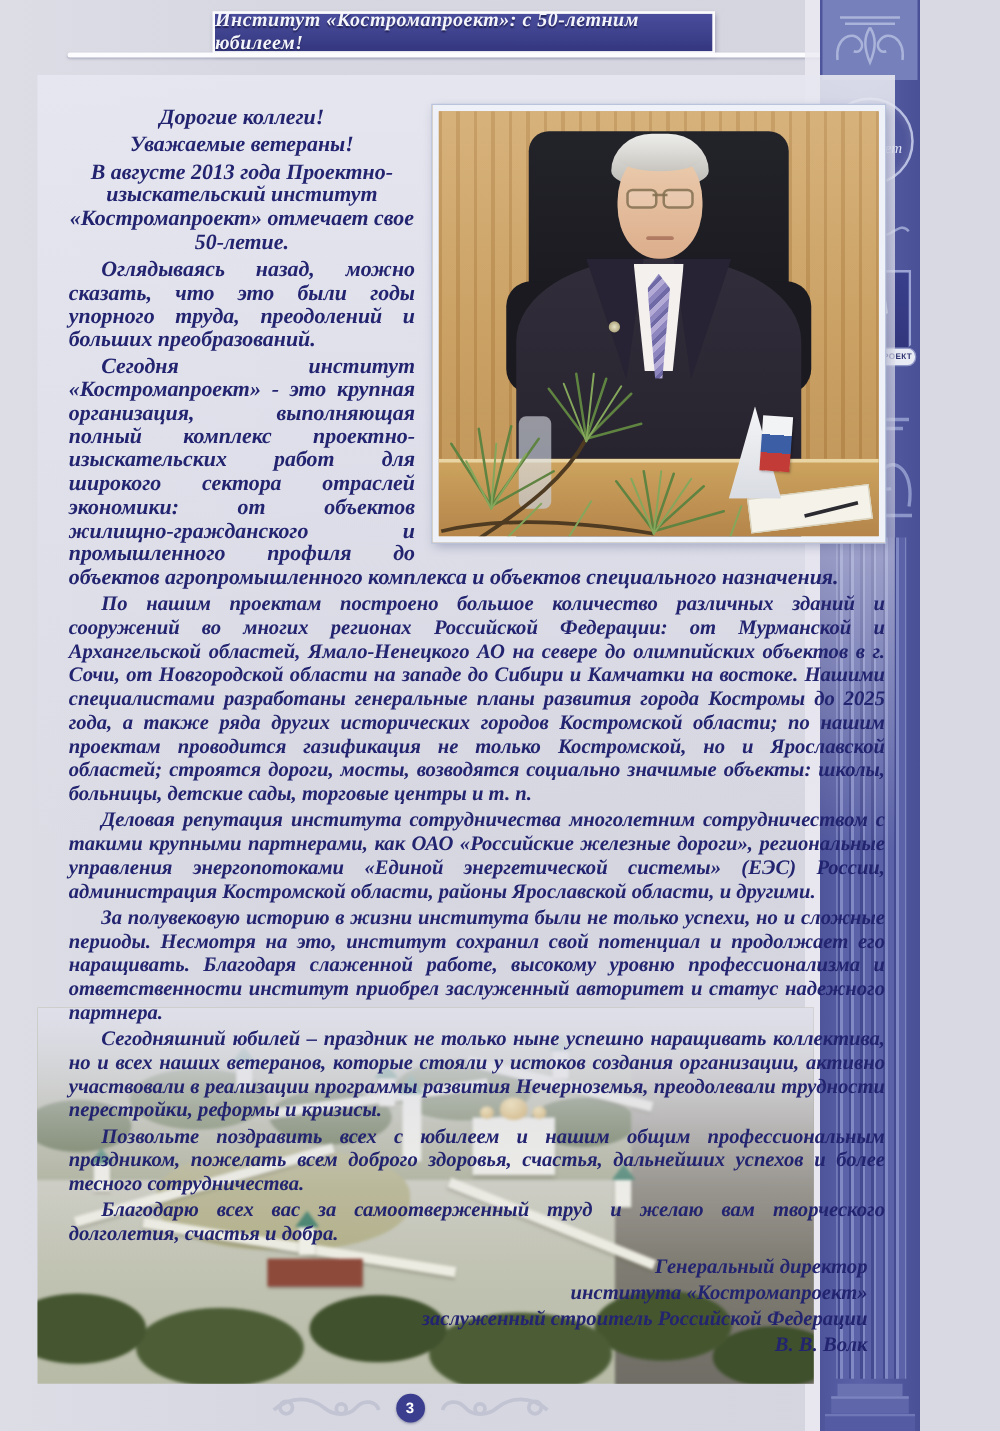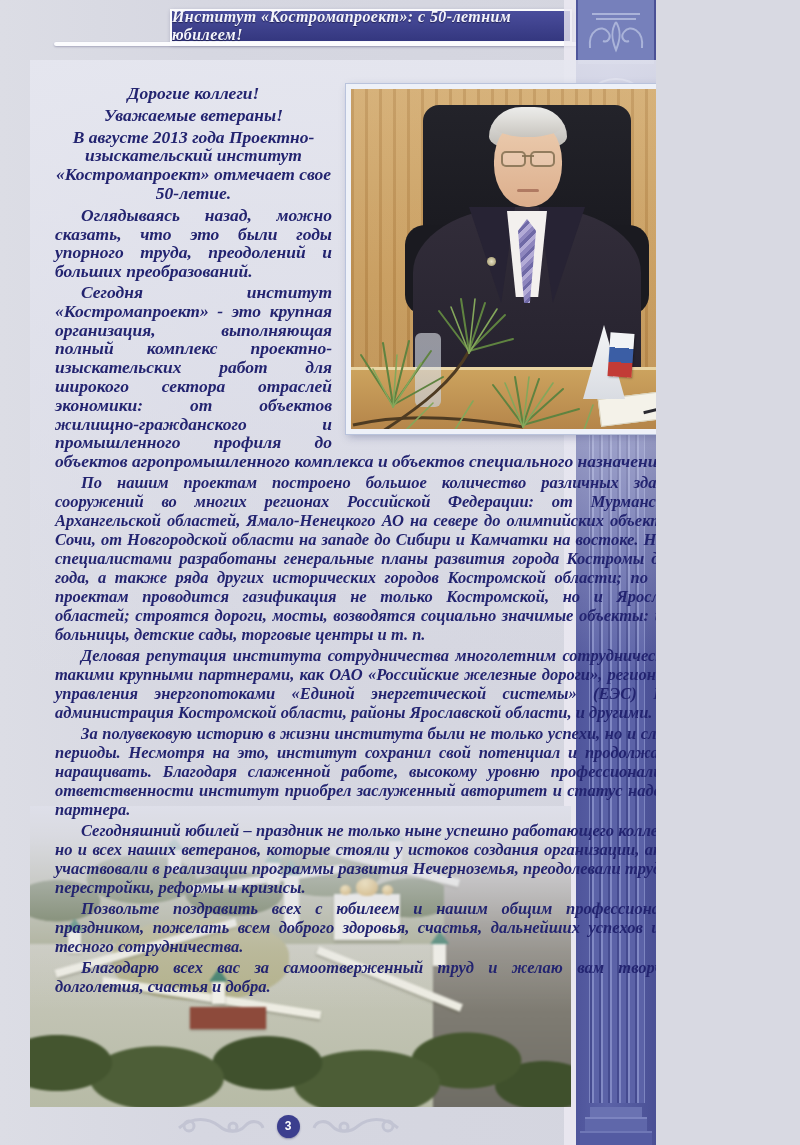--- a/index.html
+++ b/index.html
@@ -1,17 +1,17 @@
 <!DOCTYPE html>
 <html><head>
 <meta charset="utf-8">
 <style>
   html,body{margin:0;padding:0;}
   body{width:800px;height:1145px;overflow:hidden;background:#d8d9e2;font-family:"Liberation Serif",serif;}
-  .page{position:relative;width:656px;height:1145px;background:linear-gradient(90deg,#dcdde5 0,#d6d7e1 30%,#d4d5df 100%);overflow:hidden;}
+  .page{position:relative;width:736px;height:1145px;background:linear-gradient(90deg,#dcdde5 0,#d6d7e1 30%,#d4d5df 100%);overflow:hidden;}
 
   
   .banner{position:absolute;left:170px;top:9px;width:398px;height:30px;background:linear-gradient(180deg,#4a4d9c,#34377f);
     border:2px solid #fbfbfd;box-shadow:1px 2px 4px rgba(40,40,90,.35);display:flex;align-items:center;justify-content:center;}
   .banner span{color:#f4f4fb;font-style:italic;font-weight:bold;font-size:16px;letter-spacing:.4px;text-shadow:0 1px 1px rgba(0,0,30,.5);}
   .hr-line{position:absolute;left:54px;top:42px;width:638px;height:4px;background:#fcfcfe;border-radius:2px;box-shadow:0 1px 2px rgba(90,90,130,.4);}
 
   
   .col-strip-light{position:absolute;right:80px;top:0;width:12px;height:100%;background:#eceaf2;opacity:.8;}
   .col-band{position:absolute;right:0;top:0;width:80px;height:100%;background:linear-gradient(90deg,#4f559b,#5b62a7 40%,#4a5095);}
@@ -229,24 +229,30 @@
     </figure>
 
     <p class="par lead cen">Дорогие коллеги!</p>
     <p class="par lead cen">Уважаемые ветераны!</p>
     <p class="par lead cen">В августе 2013 года Проектно-изыскательский институт «Костромапроект» отмечает свое 50-летие.</p>
     <p class="par lead">Оглядываясь назад, можно сказать, что это были годы упорного труда, преодолений и больших преобразований.</p>
     <p class="par lead">Сегодня институт «Костромапроект» - это крупная организация, выполняющая полный комплекс проектно-изыскательских работ для широкого сектора отраслей экономики: от объектов жилищно-гражданского и промышленного профиля до объектов агропромышленного комплекса и объектов специального назначения.</p>
     <p class="par">По нашим проектам построено большое количество различных зданий и сооружений во многих регионах Российской Федерации: от Мурманской и Архангельской областей, Ямало-Ненецкого АО на севере до олимпийских объектов в г. Сочи, от Новгородской области на западе до Сибири и Камчатки на востоке. Нашими специалистами разработаны генеральные планы развития города Костромы до 2025 года, а также ряда других исторических городов Костромской области; по нашим проектам проводится газификация не только Костромской, но и Ярославской областей; строятся дороги, мосты, возводятся социально значимые объекты: школы, больницы, детские сады, торговые центры и т. п.</p>
     <p class="par">Деловая репутация института сотрудничества многолетним сотрудничеством с такими крупными партнерами, как ОАО «Российские железные дороги», региональные управления энергопотоками «Единой энергетической системы» (ЕЭС) России, администрация Костромской области, районы Ярославской области, и другими.</p>
     <p class="par">За полувековую историю в жизни института были не только успехи, но и сложные периоды. Несмотря на это, институт сохранил свой потенциал и продолжает его наращивать. Благодаря слаженной работе, высокому уровню профессионализма и ответственности институт приобрел заслуженный авторитет и статус надежного партнера.</p>
-    <p class="par">Сегодняшний юбилей – праздник не только ныне успешно работающего коллектива, но и всех наших ветеранов, которые стояли у истоков создания организации, активно участвовали в реализации программы развития Нечерноземья, преодолевали трудности перестройки, реформы и кризисы.</p>
+    <p class="par">Сегодняшний юбилей – праздник не только ныне успешно наращивать коллектива, но и всех наших ветеранов, которые стояли у истоков создания организации, активно участвовали в реализации программы развития Нечерноземья, преодолевали трудности перестройки, реформы и кризисы.</p>
     <p class="par">Позвольте поздравить всех с юбилеем и нашим общим профессиональным праздником, пожелать всем доброго здоровья, счастья, дальнейших успехов и более тесного сотрудничества.</p>
     <p class="par">Благодарю всех вас за самоотверженный труд и желаю вам творческого долголетия, счастья и добра.</p>
 
+    <div class="signature">
+      <div>Генеральный директор</div>
+      <div>института «Костромапроект»</div>
+      <div>заслуженный строитель Российской Федерации</div>
+      <div>В. В. Волк</div>
+    </div>
   </main>
 
   <div class="col-strip-light"></div>
   <aside class="col-band">
     <div class="cap-top">
       <svg width="60" height="48" viewBox="0 0 60 44" fill="none" stroke="#aab3d9" stroke-width="2">
         <path d="M6,4 H54"></path>
           <path d="M10,9 H50"></path>
         <path d="M4,38 C2,20 16,14 22,22 C26,27 22,33 17,31"></path>
         <path d="M56,38 C58,20 44,14 38,22 C34,27 38,33 43,31"></path>

